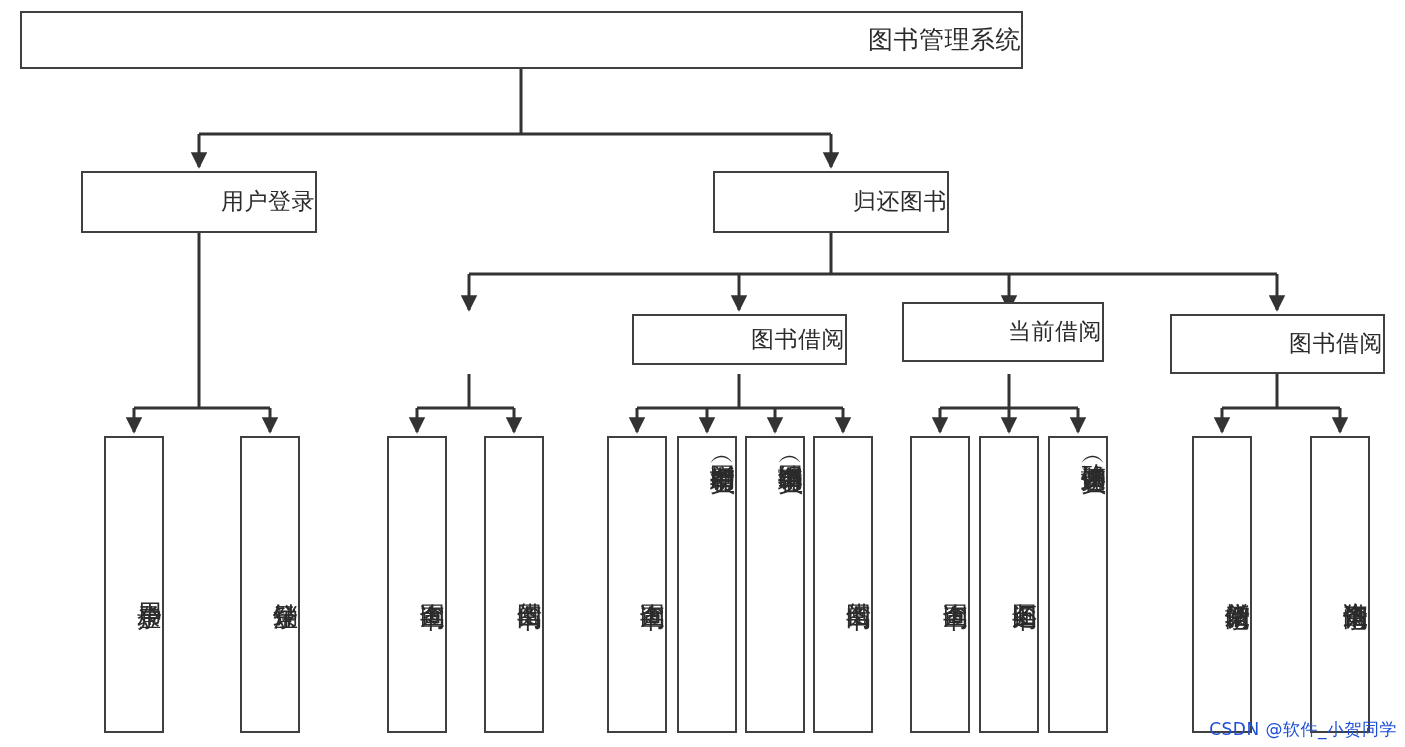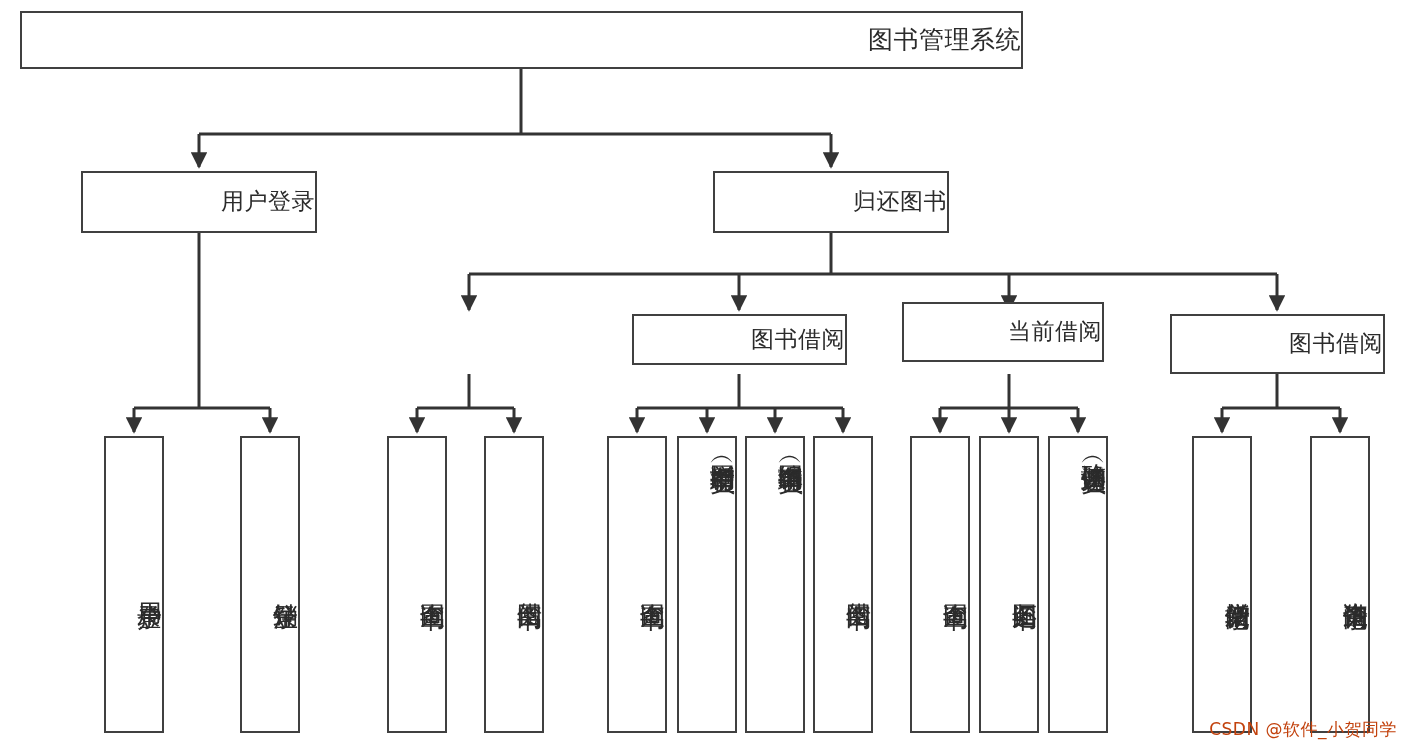--- a/index.html
+++ b/index.html
@@ -62,21 +62,21 @@
     padding-top: 0;
   }
   #title-node .node-label {
     font-size: 25px;
   }
   #watermark {
     position: absolute;
     right: 8px;
     bottom: 6px;
     font-size: 17px;
-    color: #c2410c;
+    color: #1d4ed8;
     z-index: 5;
     white-space: nowrap;
     letter-spacing: 0.5px;
     text-align: right;
   }
 </style>
 </head>
 <body>
 
 <div id="diagram-root">

